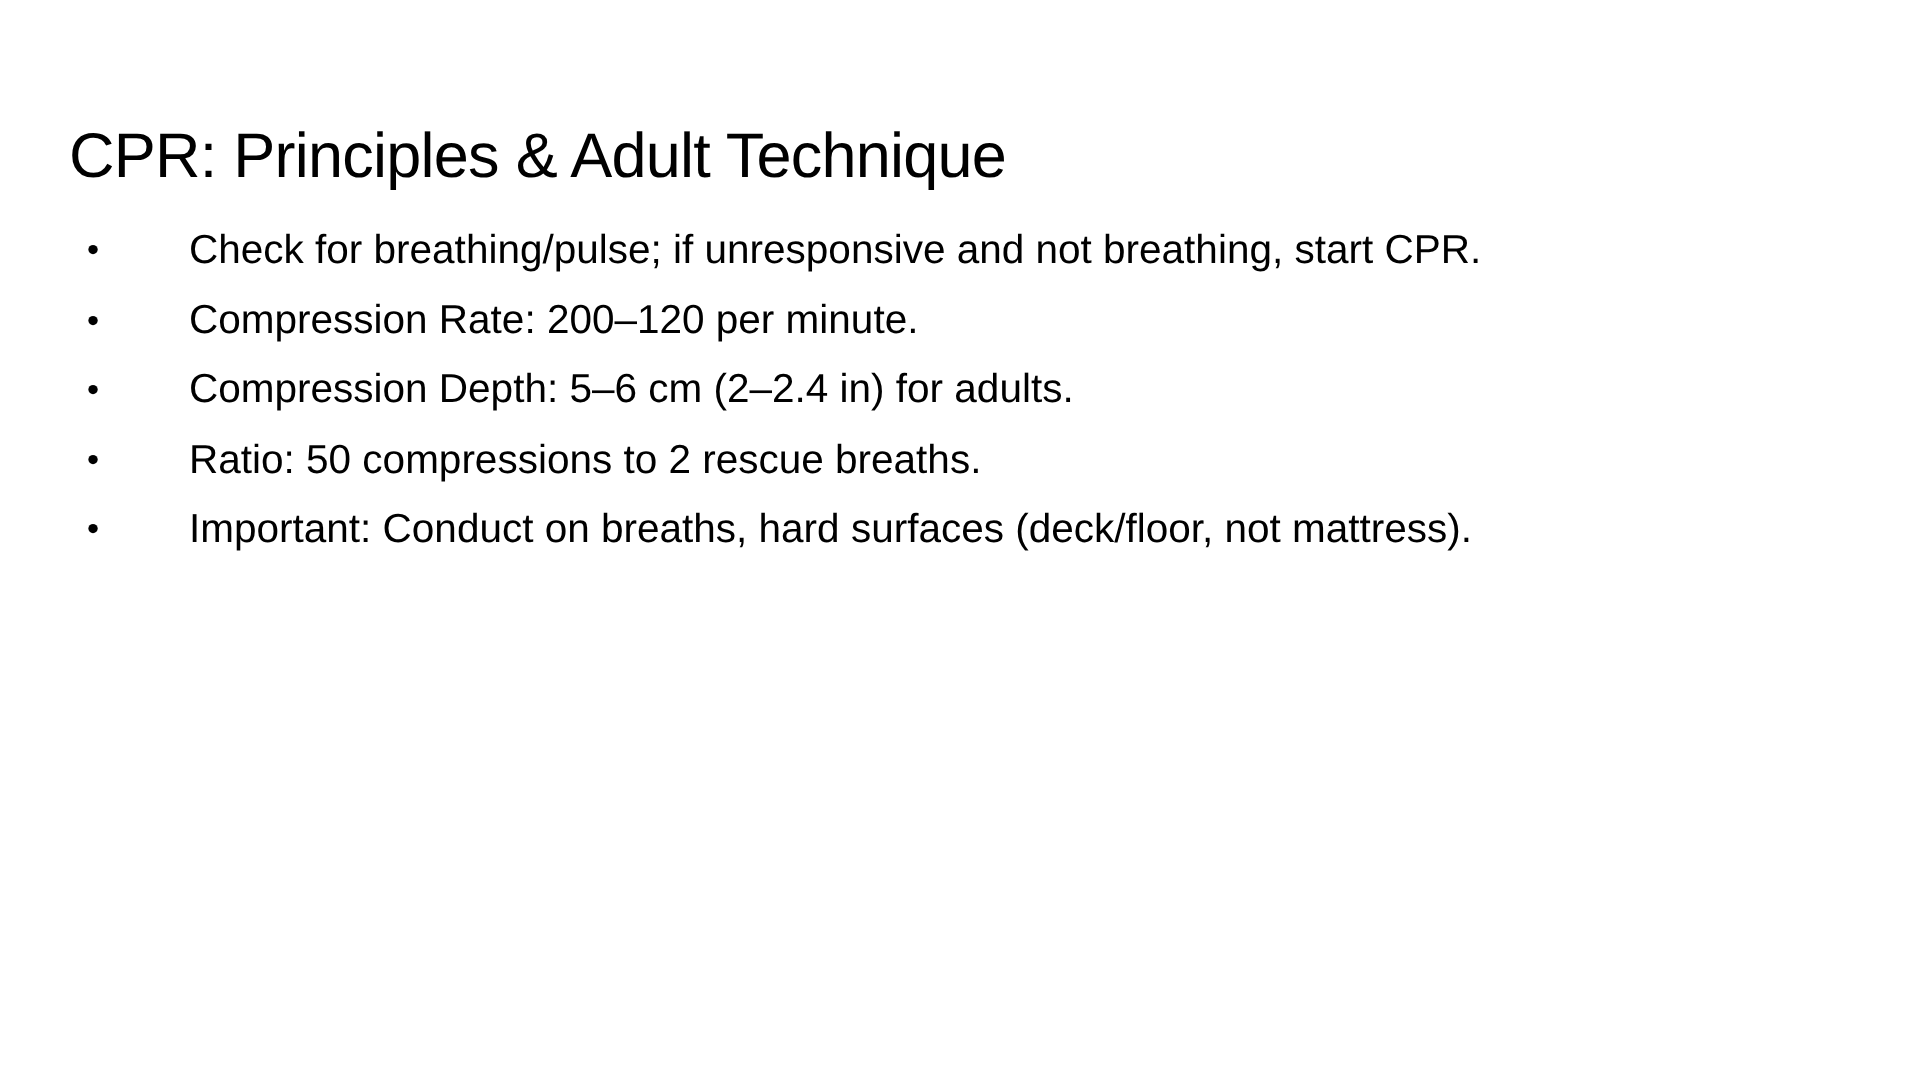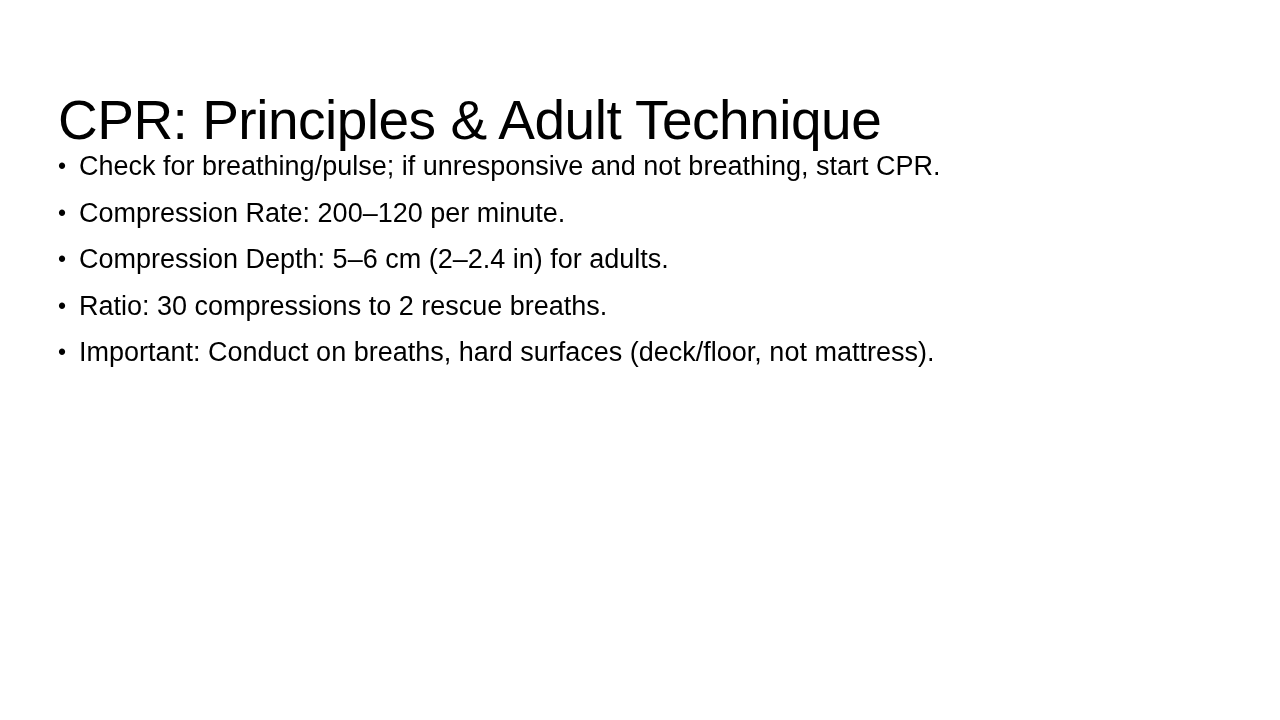--- a/index.html
+++ b/index.html
@@ -11,24 +11,24 @@
     position: relative;
     width: 1280px;
     height: 720px;
     background: #ffffff;
     font-family: "Liberation Sans", sans-serif;
     color: #000000;
     overflow: hidden;
   }
   .slide-title {
     position: absolute;
-    left: 58px;
+    left: 46px;
     top: 52px;
     width: 1160px;
-    font-size: 55px;
+    font-size: 42px;
     font-weight: 400;
     line-height: 1.15;
     letter-spacing: -0.5px;
     color: #000000;
     white-space: nowrap;
   }
   .bullet-list {
     position: absolute;
     left: 58px;
     top: 143px;
@@ -48,20 +48,21 @@
   }
   .bullet-marker {
     width: 21px;
     flex: 0 0 21px;
     font-size: 23px;
     line-height: 46.5px;
     text-align: left;
   }
   .bullet-text {
     flex: 1 1 auto;
+    margin-left: 47px;
   }
 </style>
 </head>
 <body>
 
 <div class="slide">
 
   <h1 class="slide-title">CPR: Principles &amp; Adult Technique</h1>
 
   <ul class="bullet-list">
@@ -72,21 +73,21 @@
     <li class="bullet-item">
       <span class="bullet-marker">•</span>
       <span class="bullet-text">Compression Rate: 200–120 per minute.</span>
     </li>
     <li class="bullet-item">
       <span class="bullet-marker">•</span>
       <span class="bullet-text">Compression Depth: 5–6 cm (2–2.4 in) for adults.</span>
     </li>
     <li class="bullet-item">
       <span class="bullet-marker">•</span>
-      <span class="bullet-text">Ratio: 30 compressions to 2 rescue breaths.</span>
+      <span class="bullet-text">Ratio: 50 compressions to 2 rescue breaths.</span>
     </li>
     <li class="bullet-item">
       <span class="bullet-marker">•</span>
       <span class="bullet-text">Important: Conduct on breaths, hard surfaces (deck/floor, not mattress).</span>
     </li>
   </ul>
 
 </div>
 
 </body></html>

